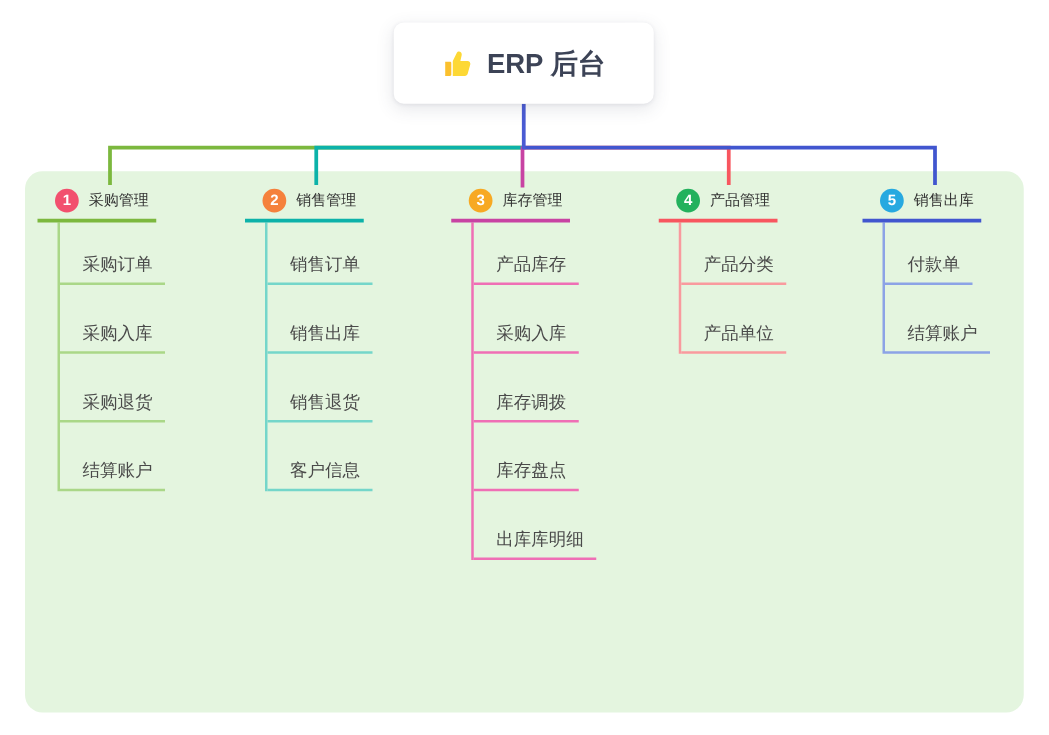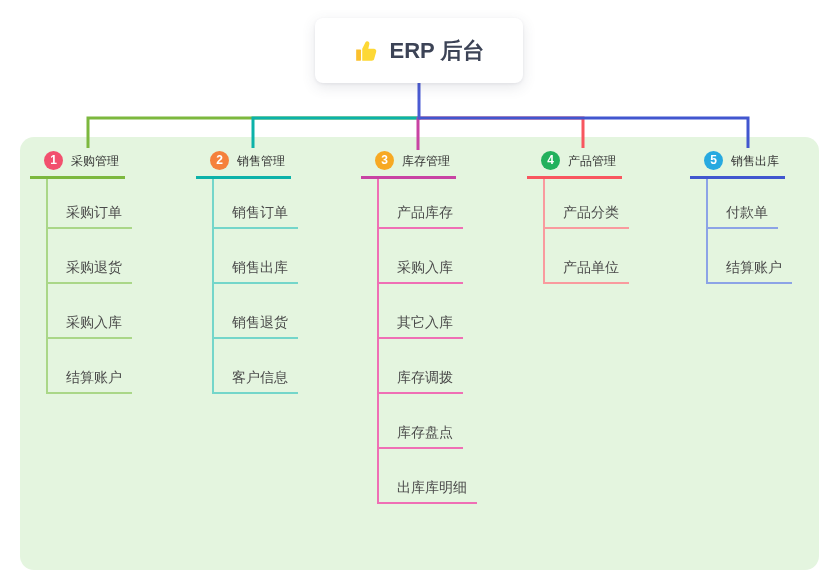--- a/index.html
+++ b/index.html
@@ -70,22 +70,22 @@
     <div class="root-title">ERP 后台</div>
   </div>
 
   <div class="branch" style="left: 30px; --c: #7cb83e; --cl: #aad788; --cb: #f2506e;">
     <div class="branch-header">
       <span class="badge">1</span>
       <span class="branch-label">采购管理</span>
     </div>
     <div class="children">
       <div class="child">采购订单</div>
+      <div class="child">采购入库</div>
       <div class="child">采购退货</div>
-      <div class="child">采购入库</div>
       <div class="child">结算账户</div>
     </div>
   </div>
 
   <div class="branch" style="left: 196px; --c: #0cb2a9; --cl: #74d6ca; --cb: #f5813c;">
     <div class="branch-header">
       <span class="badge">2</span>
       <span class="branch-label">销售管理</span>
     </div>
     <div class="children">
@@ -97,21 +97,20 @@
   </div>
 
   <div class="branch" style="left: 361px; --c: #c843a3; --cl: #ef6fb5; --cb: #f7a923;">
     <div class="branch-header">
       <span class="badge">3</span>
       <span class="branch-label">库存管理</span>
     </div>
     <div class="children">
       <div class="child">产品库存</div>
       <div class="child">采购入库</div>
-      <div class="child">其它入库</div>
       <div class="child">库存调拨</div>
       <div class="child">库存盘点</div>
       <div class="child">出库库明细</div>
     </div>
   </div>
 
   <div class="branch" style="left: 527px; --c: #f8565f; --cl: #f99a9e; --cb: #23b15d;">
     <div class="branch-header">
       <span class="badge">4</span>
       <span class="branch-label">产品管理</span>

